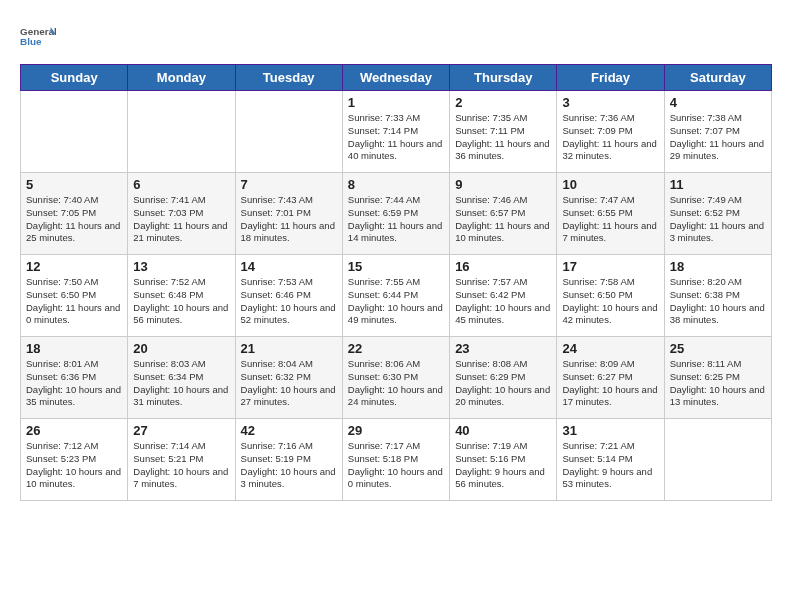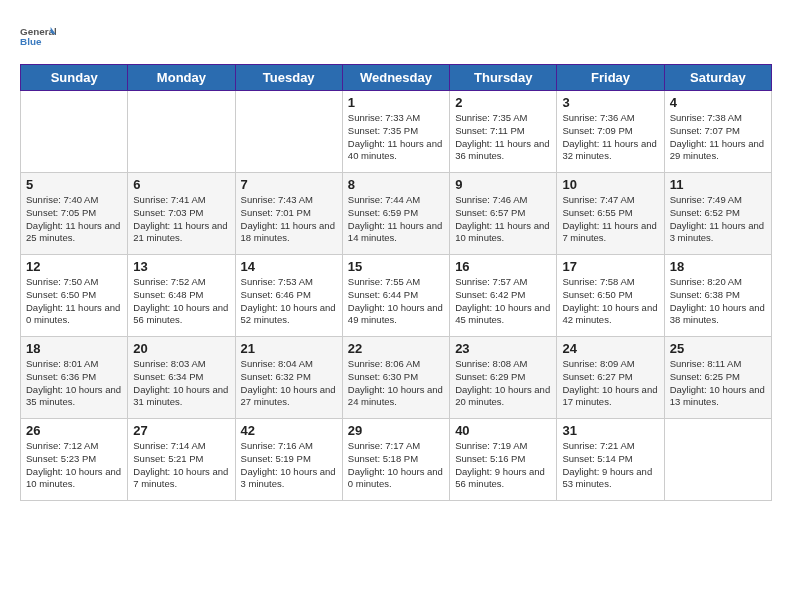--- a/index.html
+++ b/index.html
@@ -110,21 +110,21 @@
         </tr>
     </thead>
     <tbody id="cal-body">
     <tr>
           <td class="empty"></td>
           <td class="empty"></td>
           <td class="empty"></td>
           <td>
             <div class="day-num">1</div>
             <div class="day-info">Sunrise: 7:33 AM
-Sunset: 7:35 PM
+Sunset: 7:14 PM
 Daylight: 11 hours
 and 40 minutes.</div>
           </td>
           <td>
             <div class="day-num">2</div>
             <div class="day-info">Sunrise: 7:35 AM
 Sunset: 7:11 PM
 Daylight: 11 hours
 and 36 minutes.</div>
           </td>

